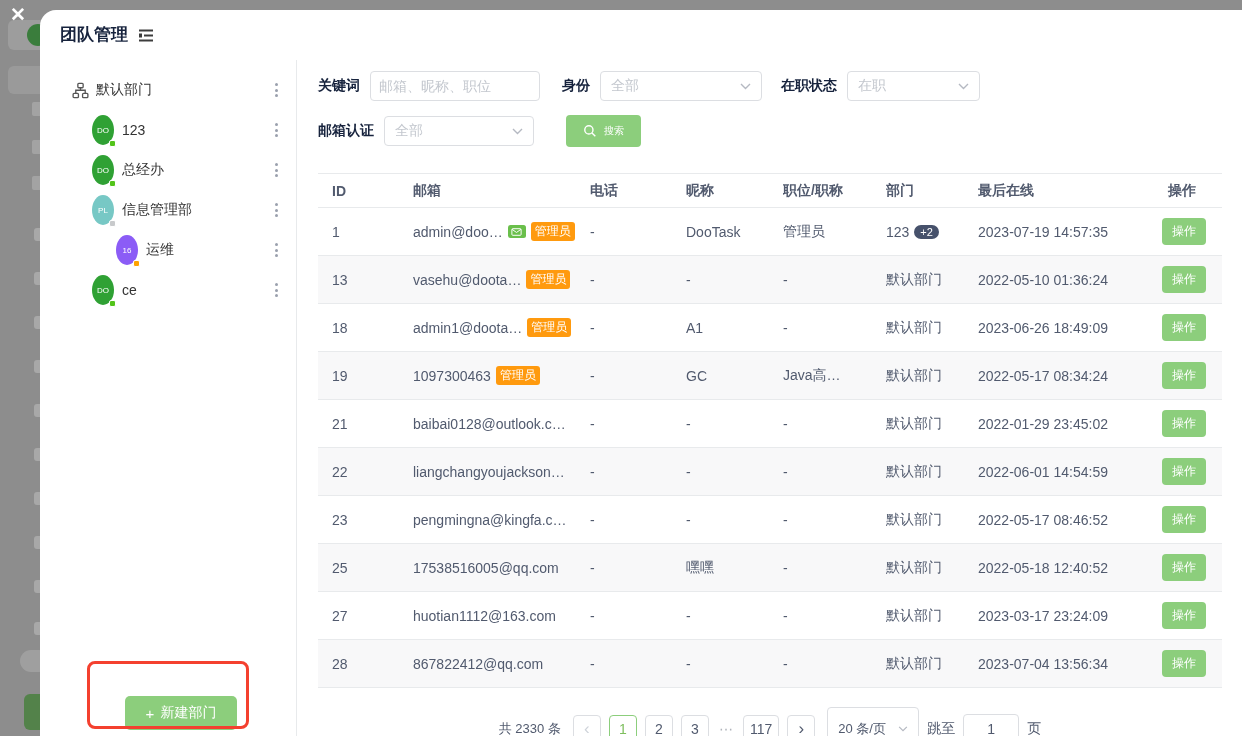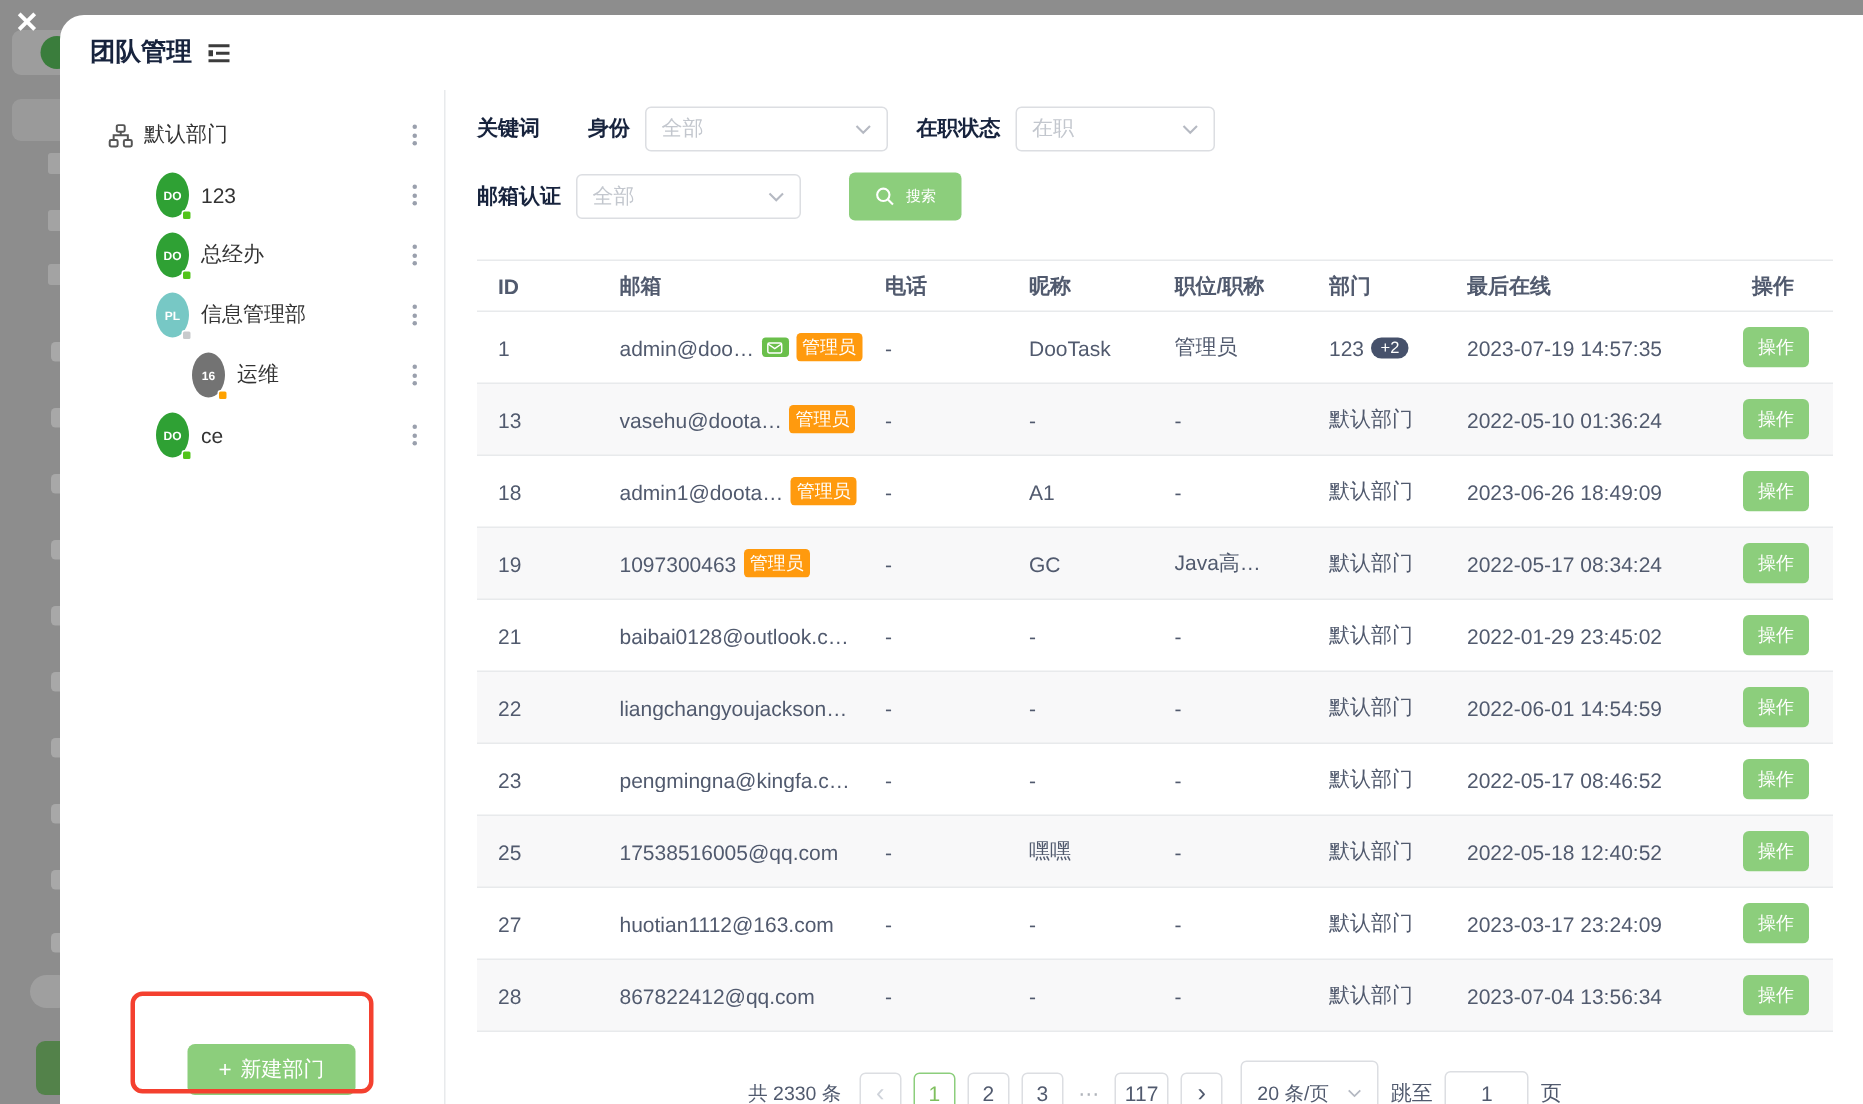--- a/index.html
+++ b/index.html
@@ -18,22 +18,22 @@
   .modal { position:absolute; left:40px; top:10px; right:0; bottom:0; background:#fff; border-top-left-radius:16px; z-index:10; }
   .modal-header { display:flex; align-items:center; gap:9px; padding:9px 0 0 20px; height:40px; }
   .modal-title { font-size:17px; font-weight:bold; color:#17233d; }
   .modal-body { position:absolute; top:50px; left:0; right:0; bottom:0; display:flex; }
   
   .sidebar { width:257px; border-right:1px solid #e8eaec; padding-top:10px; position:relative; flex:none; }
   .tree-root { display:flex; align-items:center; height:40px; padding:0 16px 0 32px; cursor:pointer; }
   .tree-root-label { margin-left:7px; font-size:14px; color:#333; flex:1; }
   .tree-item { display:flex; align-items:center; height:40px; padding:0 16px 0 52px; cursor:pointer; }
   .tree-item.level2 { padding-left:76px; }
-  .avatar { width:22px; height:30px; border-radius:50%; color:#fff; font-size:8px; font-weight:bold;
-            display:flex; align-items:center; justify-content:center; position:relative; flex:none;margin-left:12px; }
+  .avatar { width:22px; height:30px; border-radius:50%; color:#fff; font-size:8px; font-weight:normal;
+            display:flex; align-items:center; justify-content:center; position:relative; flex:none; }
   .status-dot { position:absolute; right:-2px; bottom:-2px; width:7px; height:7px; border-radius:2px; border:1px solid #fff; }
   .tree-label { margin-left:8px; font-size:14px; color:#333; flex:1; white-space:nowrap; }
   .more-icon { display:flex; flex-direction:column; align-items:center; padding:4px 2px; cursor:pointer; }
   .more-icon span { width:3px; height:3px; border-radius:50%; background:#9aa0ad; margin:1.3px 0; }
   .annotation-box { position:absolute; left:47px; top:651px; width:162px; height:68px; border:3px solid #f4402f; border-radius:8px; z-index:25; pointer-events:none; }
   .new-dept-btn { position:absolute; left:85px; top:686px; width:112px; height:34px; background:#8cce7c; border:none; border-radius:5px;
                   color:#fff; font-size:14px; display:flex; align-items:center; justify-content:center; gap:6px; cursor:pointer; z-index:20;
                   font-family:"Liberation Sans",sans-serif; }
   .plus-glyph { font-size:15px; line-height:1; }
   
@@ -161,21 +161,21 @@
           <div class="tree-item">
             <div class="avatar" style="background: rgb(119, 200, 197);">PL<span class="status-dot" style="background: rgb(200, 202, 204);"></span></div>
             <span class="tree-label">信息管理部</span>
             <div class="more-icon">
               <span></span>
               <span></span>
               <span></span>
             </div>
           </div>
           <div class="tree-item level2">
-            <div class="avatar" style="background: #737373; text-align: center;">16<span class="status-dot" style="background: rgb(255, 162, 0);"></span></div>
+            <div class="avatar" style="background: #8b5cf6; text-align: center;">16<span class="status-dot" style="background: rgb(255, 162, 0);"></span></div>
             <span class="tree-label">运维</span>
             <div class="more-icon">
               <span></span>
               <span></span>
               <span></span>
             </div>
           </div>
           <div class="tree-item">
             <div class="avatar" style="background: rgb(47, 161, 52);">DO<span class="status-dot" style="background: rgb(82, 196, 26);"></span></div>
             <span class="tree-label">ce</span>
@@ -184,20 +184,21 @@
               <span></span>
               <span></span>
             </div>
           </div>
         </div>
     </div>
 
     <div class="main">
       <div class="filter-row">
         <span class="f-label">关键词</span>
+        <input class="text-input" value="" placeholder="邮箱、昵称、职位" style="">
         <span class="gap22"></span>
         <span class="f-label">身份</span>
         <div class="select" style="width:162px;">
           <span class="sel-text">全部</span>
           <svg width="11" height="7" viewBox="0 0 11 7">
               <polyline points="1,1 5.5,5.5 10,1" fill="none" stroke="#b5b9c2" stroke-width="1.4"></polyline>
             </svg>
         </div>
         <span class="gap19"></span>
         <span class="f-label">在职状态</span>

